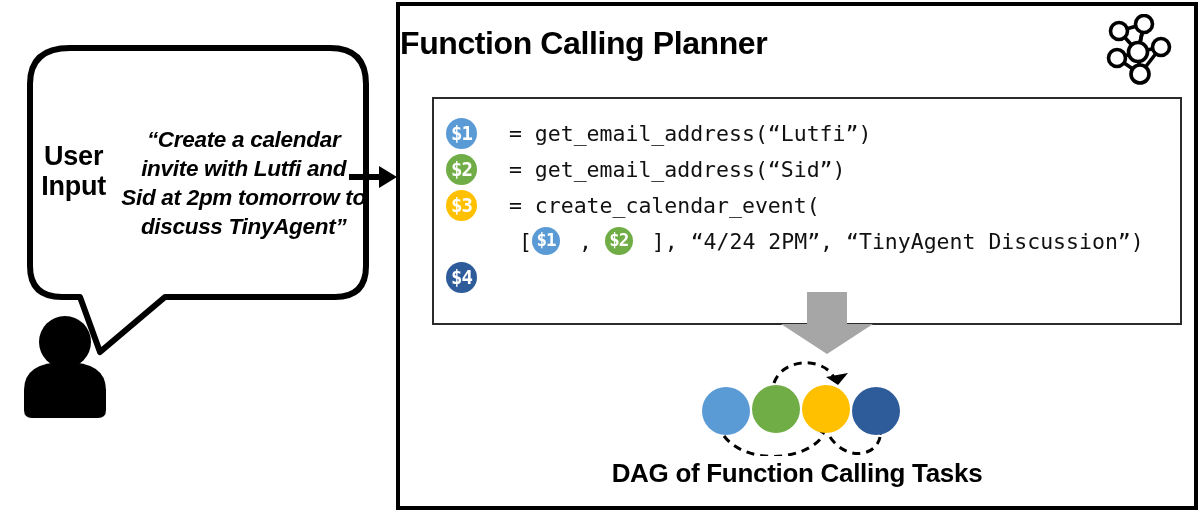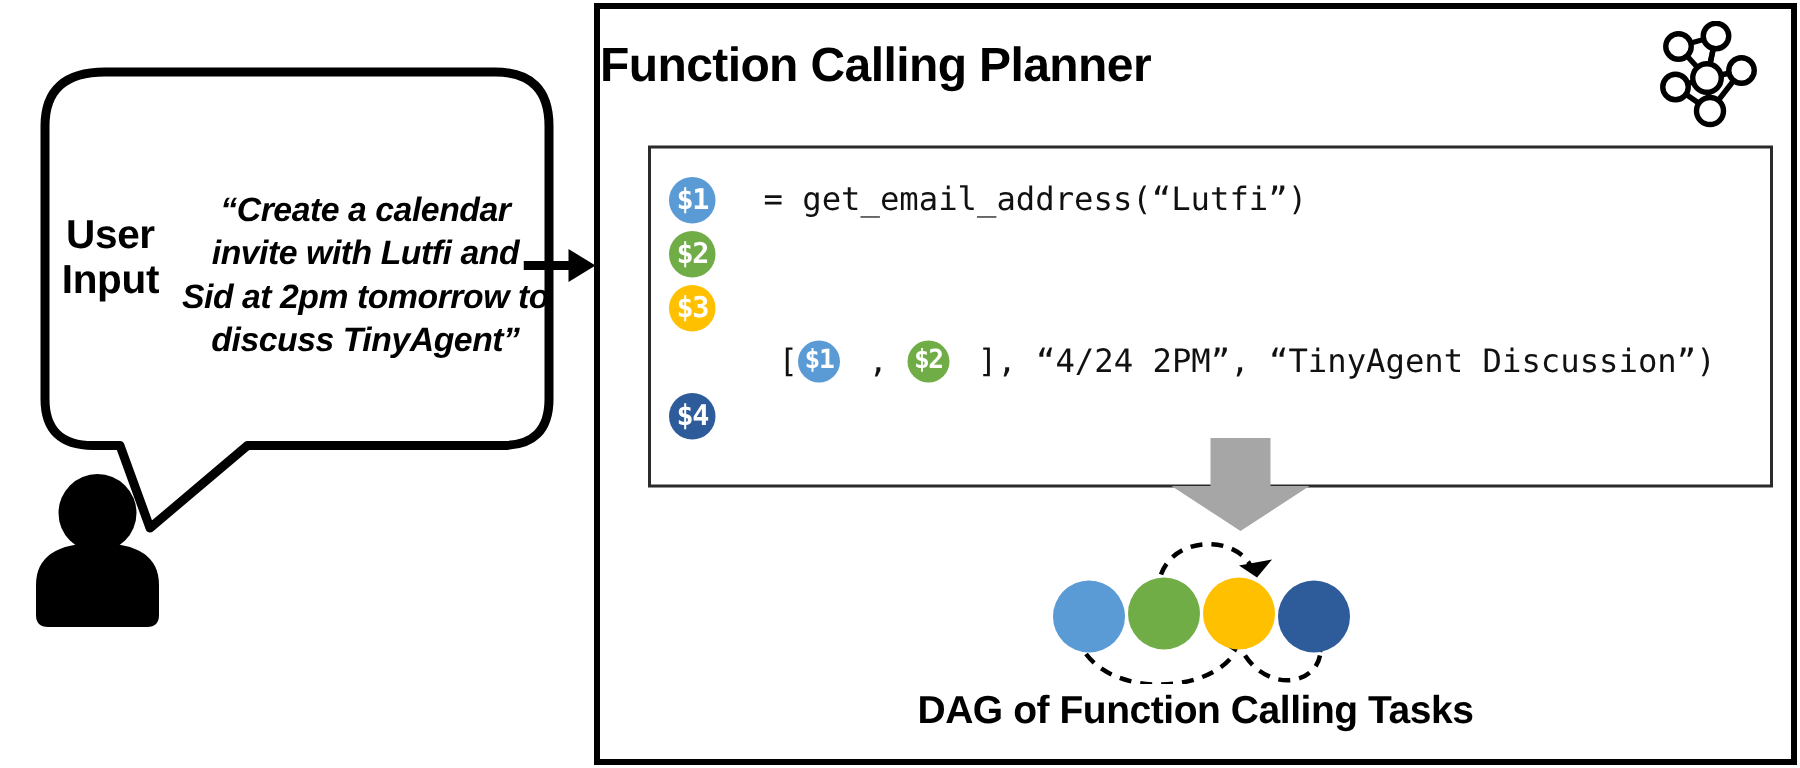--- a/index.html
+++ b/index.html
@@ -141,22 +141,22 @@
         <circle cx="46" cy="10" r="8.5"></circle>
         <circle cx="40" cy="38" r="9.5"></circle>
         <circle cx="63" cy="33" r="8.5"></circle>
         <circle cx="19" cy="44" r="8.5"></circle>
         <circle cx="42" cy="60" r="9"></circle>
       </g>
     </svg>
 
     <div id="code-box">
         <div class="code-line"><span class="var-badge" style="background: rgb(91, 155, 213);">$1</span><span class="code-tok"> = get_email_address(“Lutfi”)</span></div>
-        <div class="code-line"><span class="var-badge" style="background: rgb(112, 173, 71);">$2</span></div>
-        <div class="code-line"><span class="var-badge" style="background: rgb(255, 192, 0);">$3</span></div>
+        <div class="code-line"><span class="var-badge" style="background: rgb(112, 173, 71);">$2</span><span class="code-tok"> = get_email_address(“Sid”)</span></div>
+        <div class="code-line"><span class="var-badge" style="background: rgb(255, 192, 0);">$3</span><span class="code-tok"> = create_calendar_event(</span></div>
         <div class="code-line indented"><span class="code-tok">[</span><span class="var-badge inline" style="background: rgb(91, 155, 213);">$1</span><span class="code-tok">, </span><span class="var-badge inline" style="background: rgb(112, 173, 71);">$2</span><span class="code-tok">], “4/24 2PM”, “TinyAgent Discussion”)</span></div>
         <div class="code-line"><span class="var-badge" style="background: rgb(46, 92, 154);">$4</span></div>
       </div>
 
     <svg id="down-arrow" width="92" height="62" viewBox="0 0 92 62">
       <polygon points="26,0 66,0 66,32 92,32 46,62 0,32 26,32" fill="#A6A6A6"></polygon>
     </svg>
 
     <svg id="dag-graphic" viewBox="0 0 220 95">
       <g id="dag-edges" fill="none" stroke="#000000" stroke-width="3" stroke-dasharray="8,6">

